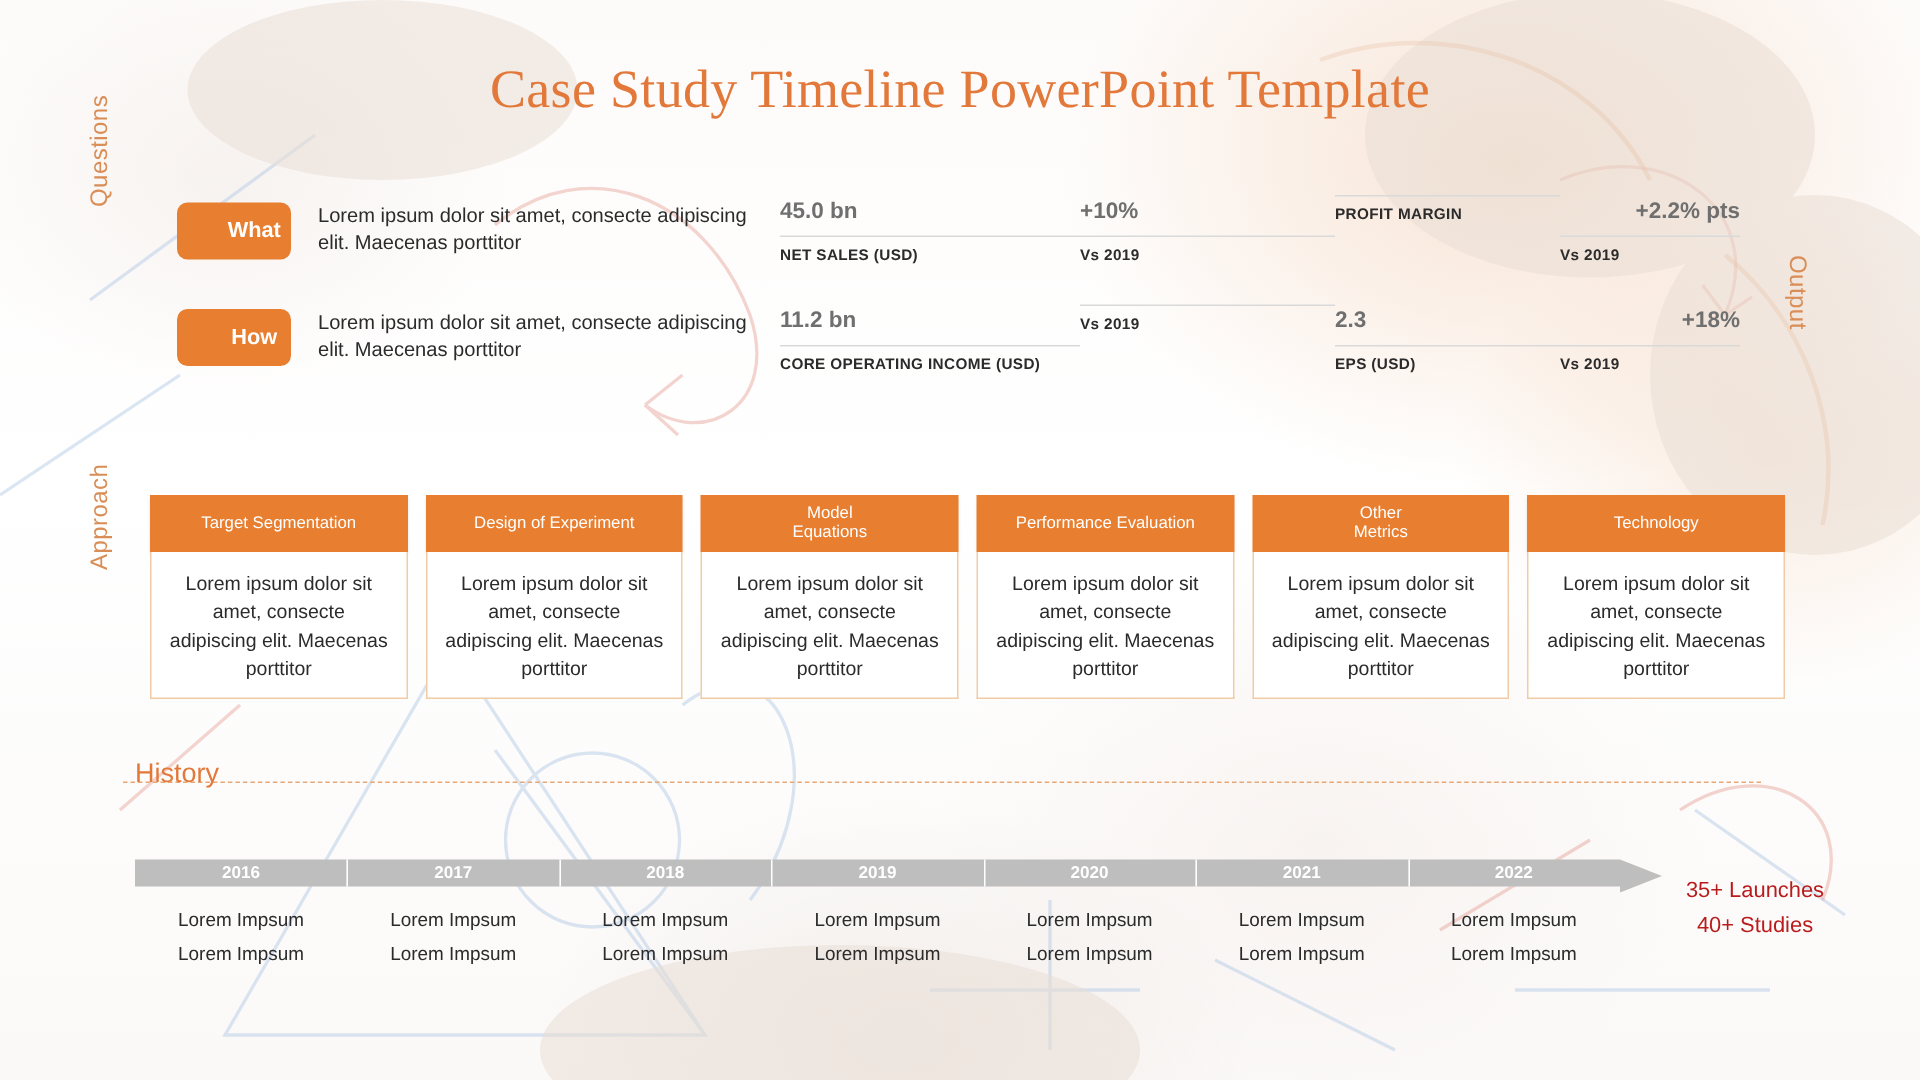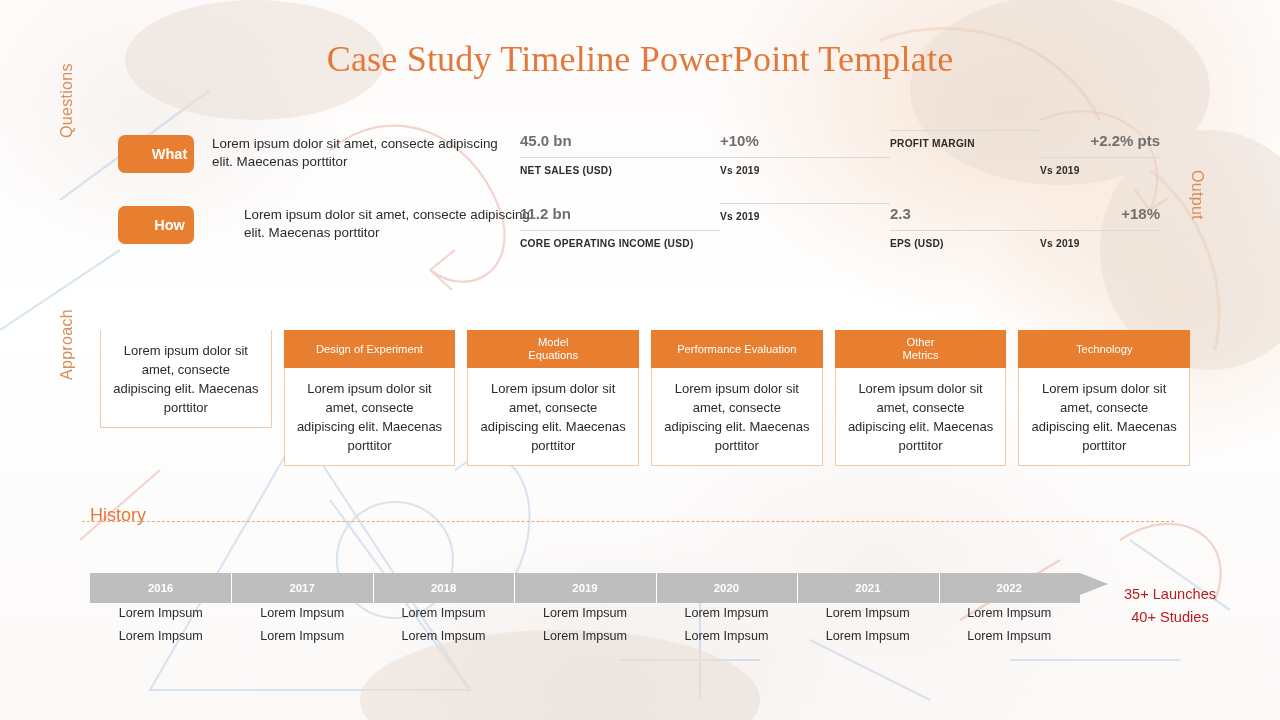--- a/index.html
+++ b/index.html
@@ -37,21 +37,21 @@
 
   
   .vlabel { position:absolute; color:#D98E57; font-size:16px; letter-spacing:.3px; z-index:5; white-space:nowrap; }
   .vlabel.questions { left:58px;  top:138px;  transform:rotate(-90deg); transform-origin:left top; }
   .vlabel.approach  { left:58px;  top:380px;  transform:rotate(-90deg); transform-origin:left top; }
   .vlabel.output    { left:1206px;top:170px;  transform:rotate(90deg);  transform-origin:left top; }
 
   
   .q-row { position:absolute; display:flex; align-items:flex-start; z-index:5; }
   .q-row.r1 { left:118px; top:135px; }
-  .q-row.r2 { left:118px; top:206px;gap:32px; }
+  .q-row.r2 { left:118px; top:206px; }
   .pill {
     width:76px; height:38px; border-radius:7px;
     background:#E87E2F;
     color:#ffffff; font-size:14.5px; font-weight:700;
     display:flex; align-items:center; justify-content:center;
     flex:0 0 auto;
     padding-left:27px;
   }
   .q-text {
     margin-left:18px; width:300px;
@@ -102,21 +102,21 @@
     position:absolute; left:82px; top:521px; width:1092px; height:0;
     border-top:1px dashed #E9A873; z-index:5;
   }
 
   
   .history-title {
     position:absolute; left:90px; top:505px;
     font-size:18px; color:#E2793B; z-index:5;
   }
 
-  .timeline { position:absolute; left:90px; top:573px; width:990px; height:30px; z-index:5; }
+  .timeline { position:absolute; left:90px; top:573px; width:990px; height:18px; z-index:5; }
   .tl-bar { position:absolute; inset:0; display:flex; }
   .tl-year {
     flex:1 1 0; position:relative;
     background:#BEBEBE;
     display:flex; align-items:center; justify-content:center;
     color:#ffffff; font-size:11.4px; font-weight:700;
   }
   .tl-year + .tl-year::before {
     content:""; position:absolute; left:0; top:0; bottom:0; width:1px; background:#ffffff;
   }
@@ -239,20 +239,26 @@
       <div class="m-rule"></div>
       <div class="m-lab">Vs 2019</div>
     </div>
   </div>
 
 </div>
 
 <div class="cards">
 
   <div class="card">
+    <div class="card-head">
+      <div>
+        <span>Target Segmentation</span>
+
+      </div>
+    </div>
     <div class="card-body">Lorem ipsum dolor sit amet, consecte adipiscing elit. Maecenas porttitor</div>
   </div>
 
   <div class="card">
     <div class="card-head">
       <div>
         <span>Design of Experiment</span>
 
       </div>
     </div>

